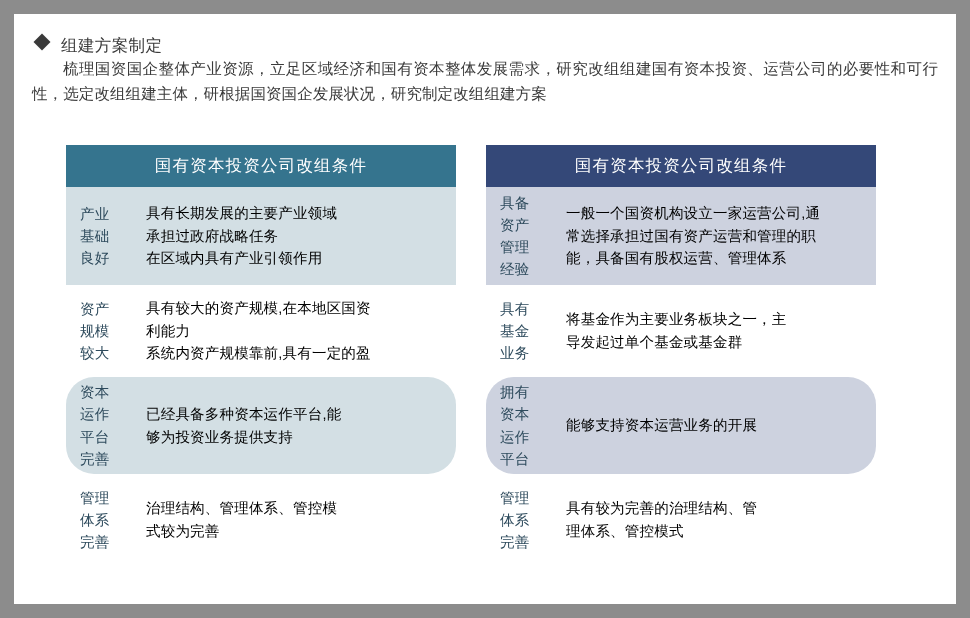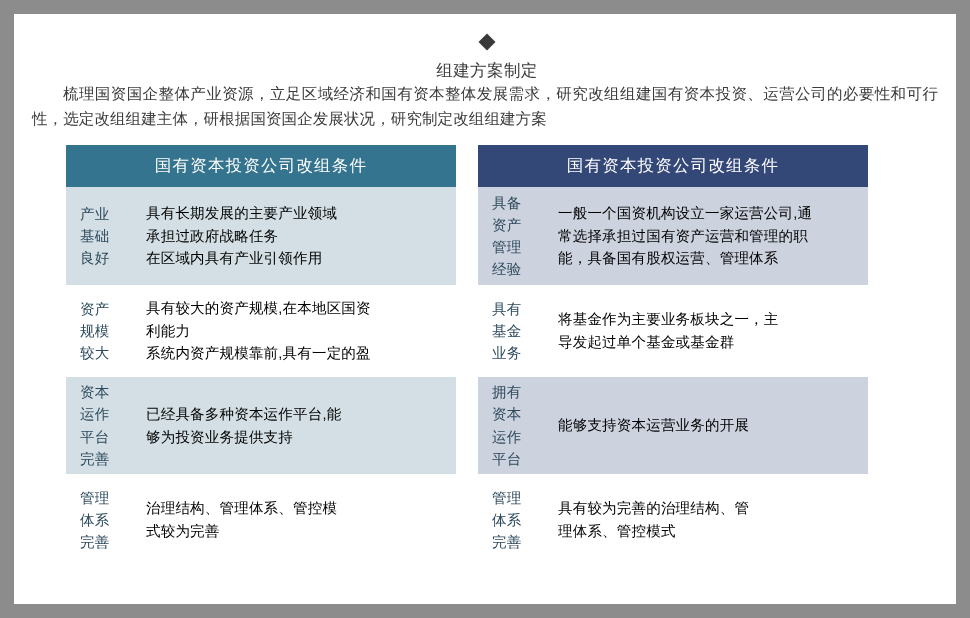--- a/index.html
+++ b/index.html
@@ -37,24 +37,23 @@
   .intro {
     position: absolute;
     left: 0;
     top: 0;
     width: 942px;
     padding: 22px 18px 0 18px;
   }
 
   .intro-title-row {
     display: flex;
-    align-items: center;
+    align-items: flex-start;
     gap: 13px;
     margin-left: 4px;
-    flex-direction: column;
   }
 
   .bullet-diamond {
     width: 12px;
     height: 12px;
     background: #3a3a3a;
     transform: rotate(45deg);
     flex: 0 0 auto;
   }
 
@@ -74,21 +73,21 @@
     letter-spacing: 0.1px;
   }
 
   
   .tables {
     position: absolute;
     left: 0;
     top: 131px;
     width: 942px;
     display: flex;
-    gap: 22px;
+    gap: 30px;
     padding: 0 52px;
   }
 
   .table-col {
     width: 390px;
     flex: 0 0 390px;
   }
 
   .table-header {
     height: 42px;
@@ -129,21 +128,21 @@
     line-height: 1.56;
     letter-spacing: 0.2px;
     padding-right: 2px;
   }
 
   .row-label span, .row-desc span { display: block; }
 
   
   .h-r1 { height: 98px; }
   .h-r2 { height: 92px; }
-  .h-r3 { height: 97px; }
+  .h-r3 { height: 97px; border-radius: 28px; }
   .h-r4 { height: 92px; }
 </style>
 </head>
 <body>
 
 <div class="slide-frame">
   <div class="slide">
 
     <div class="intro">
       <div class="intro-title-row">

